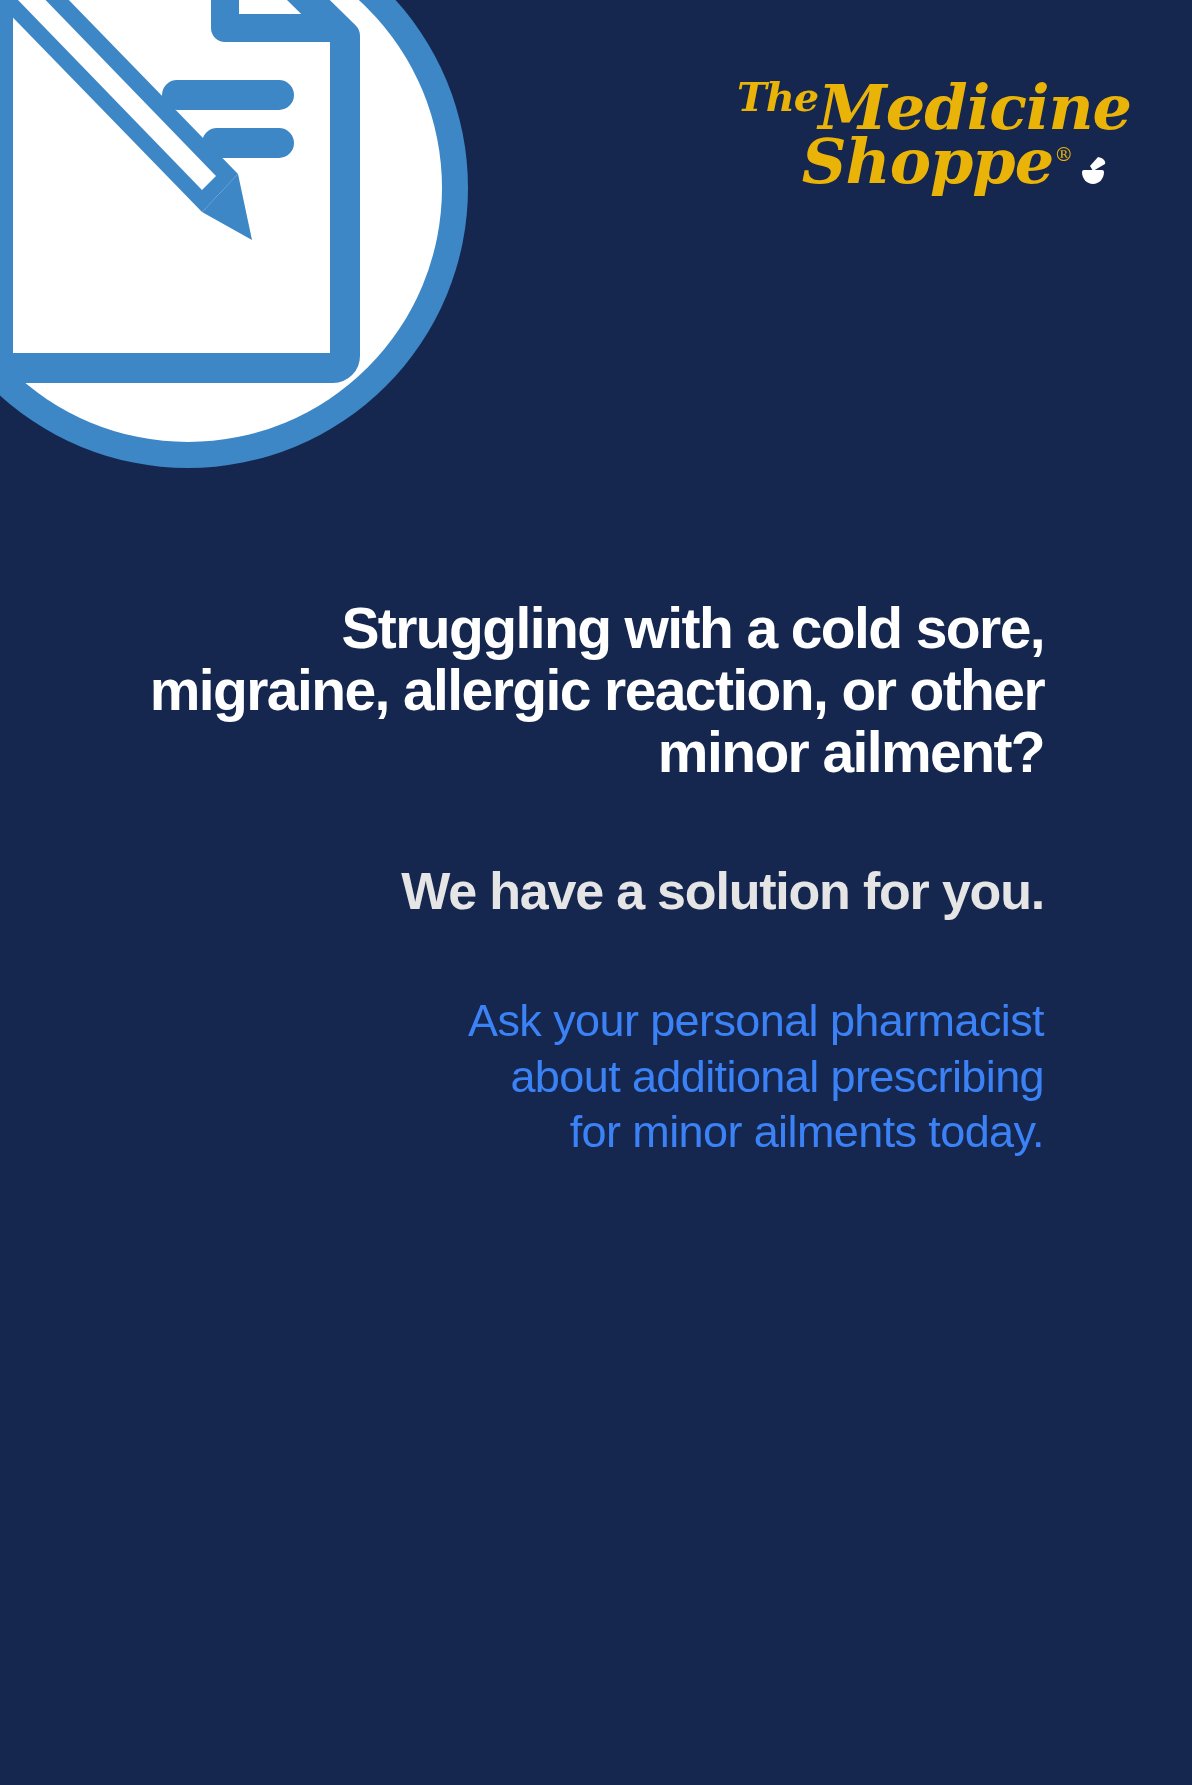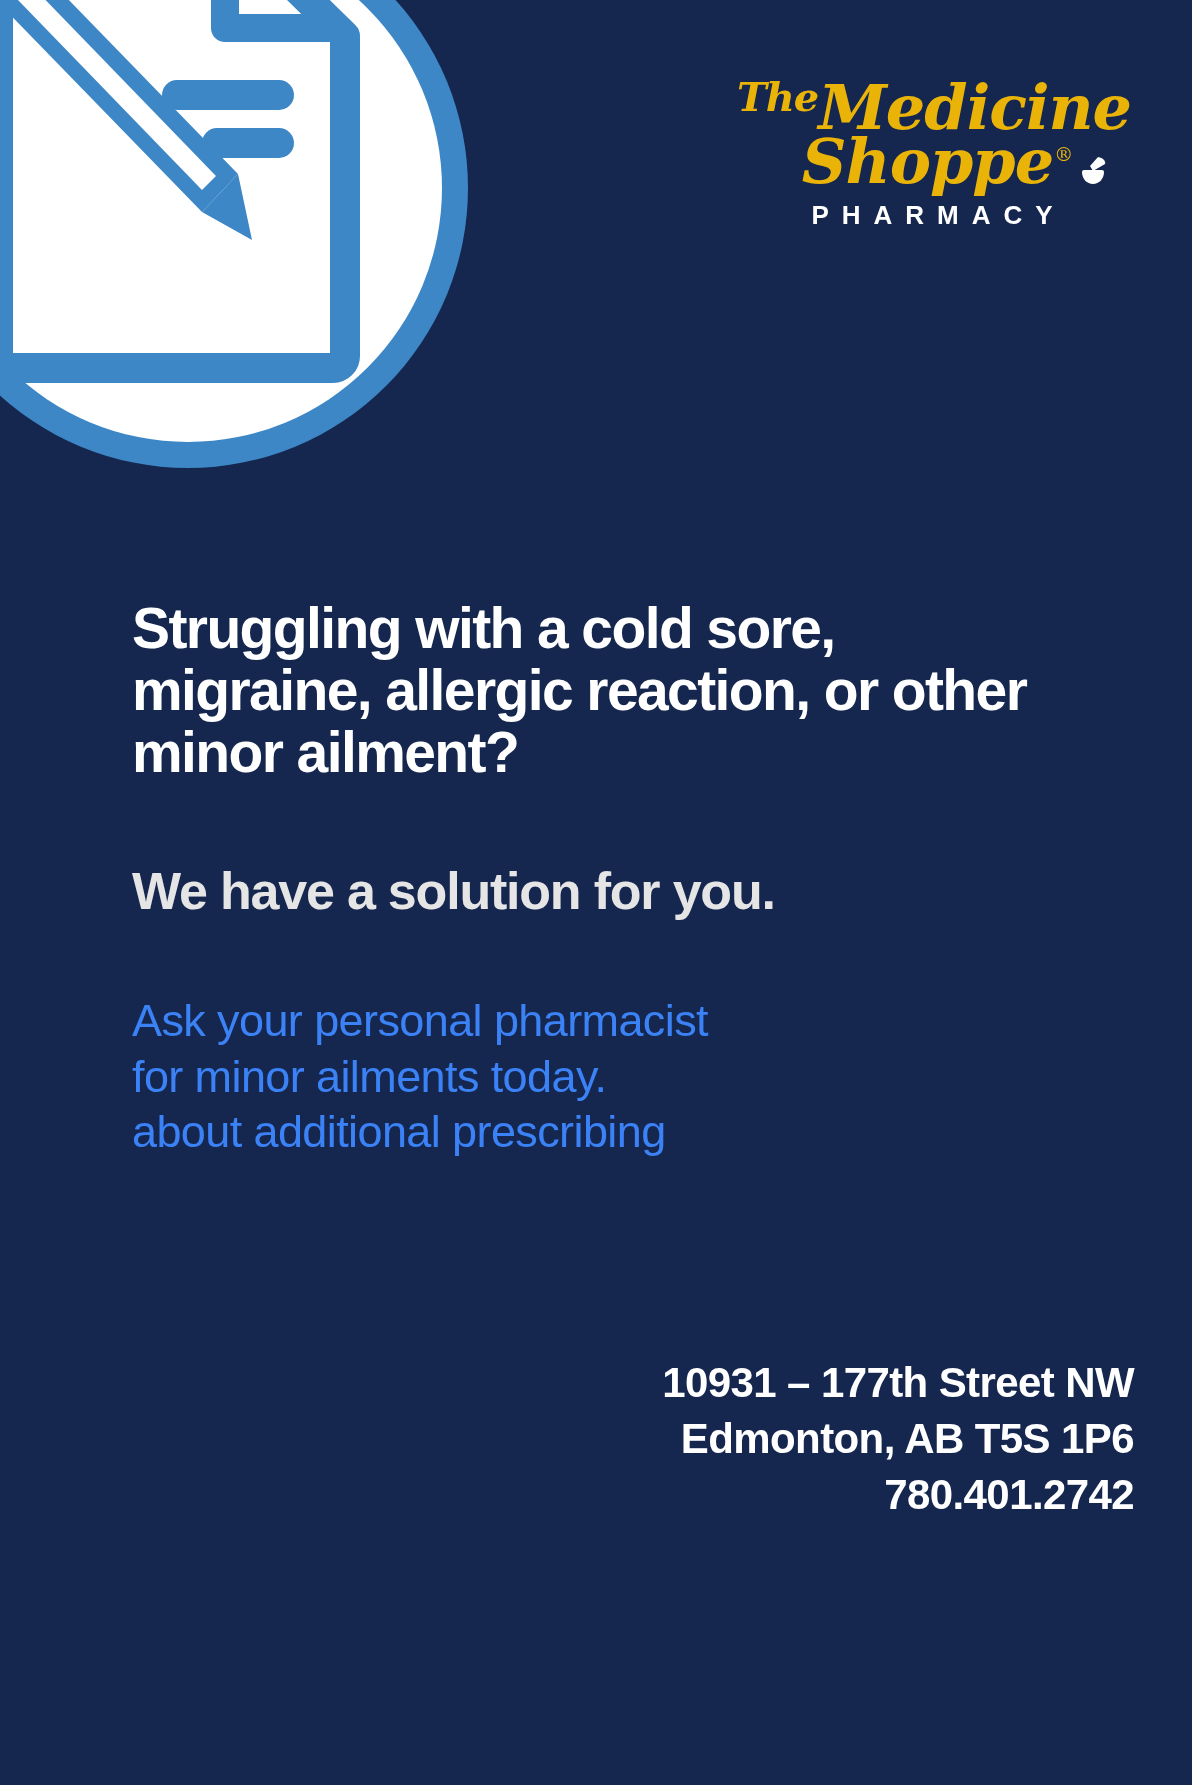--- a/index.html
+++ b/index.html
@@ -96,22 +96,23 @@
     letter-spacing:13px;
     text-indent:13px;
     margin-top:10px;
     text-align:center;
     padding-left:14px;
   }
 
   
   .content {
     position:absolute;
-    left:132px; top:597px;
+    left:144px; top:597px;
     width:900px;
+    text-align:right;
   }
   .headline {
     color:#ffffff;
     font-family:"Liberation Sans", sans-serif;
     font-weight:bold;
     font-size:57px;
     line-height:1.09;
     letter-spacing:-1.6px;
     max-width:905px;
   }
@@ -176,32 +177,26 @@
   </div>
 
   <div class="logo">
     <div class="logo-script">
       <span class="logo-line1"><span class="logo-the">The</span><span>Medicine</span></span>
       <span class="logo-line2"><span>Shoppe</span><span class="logo-reg">®</span><svg class="logo-pestle" viewBox="0 0 34 34">
             <path d="M6 16 h22 a2 2 0 0 1 2 2 c0 7 -5 12 -11 12 s-11 -5 -11 -12 a2 2 0 0 1 2 -2 z" fill="#ffffff"></path>
             <path d="M24 3 c5 1 8 4 7 7 l-12 7 l-3 -5 z" fill="#ffffff"></path>
           </svg></span>
     </div>
-    <span class="logo-sub">PHARMACY</span>
   </div>
 
   <div class="content">
     <h1 class="headline">Struggling with a cold sore, migraine, allergic reaction, or other minor ailment?</h1>
     <h2 class="subhead">We have a solution for you.</h2>
     <p class="body-copy">
       <span>Ask your personal pharmacist</span>
+      <span>about additional prescribing</span>
       <span>for minor ailments today.</span>
-      <span>about additional prescribing</span>
     </p>
   </div>
 
-  <div class="address">
-    <span>10931 – 177th Street NW</span>
-    <span>Edmonton, AB T5S 1P6</span>
-    <span>780.401.2742</span>
-  </div>
 
 </div>
 
 </body></html>

